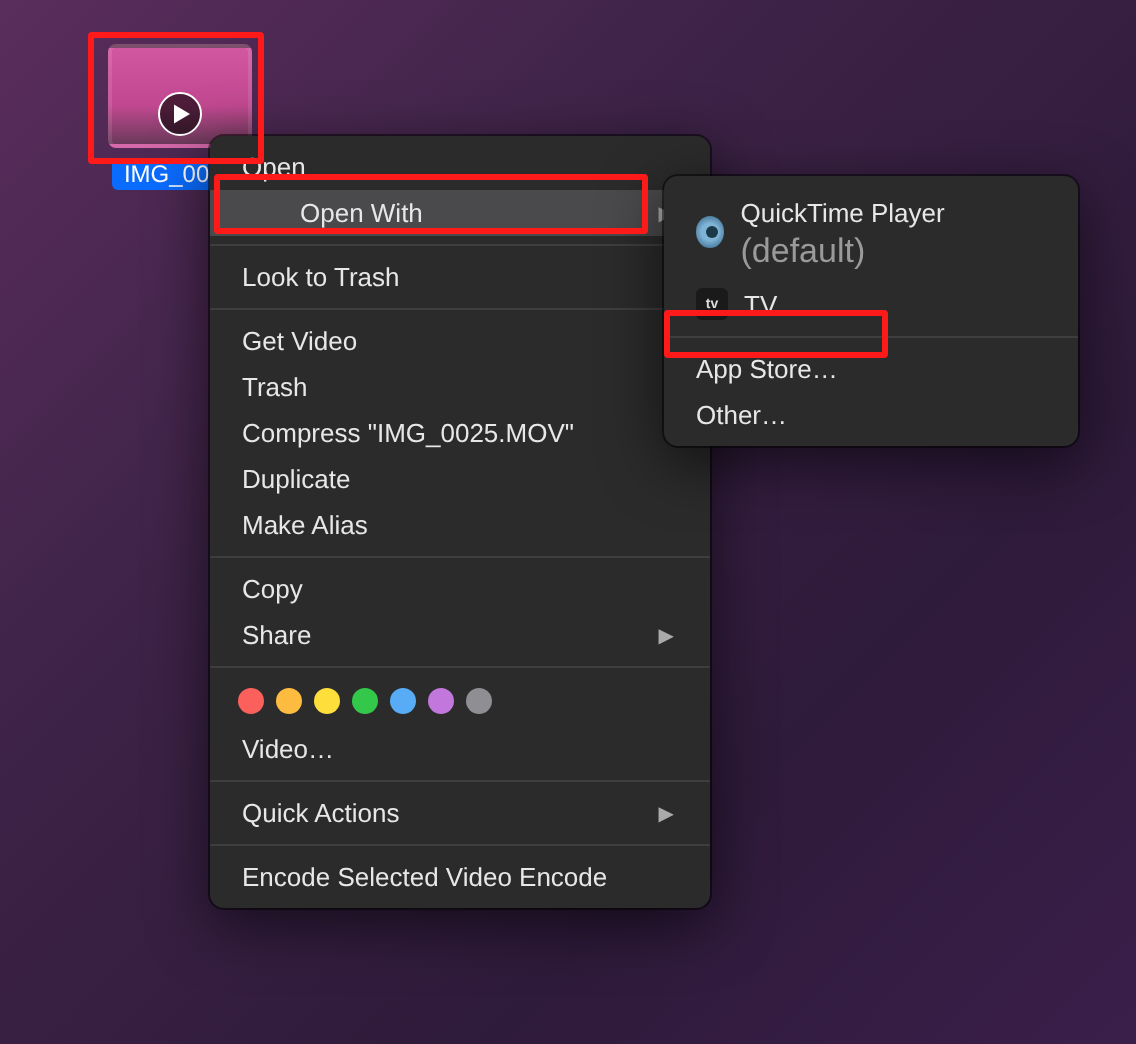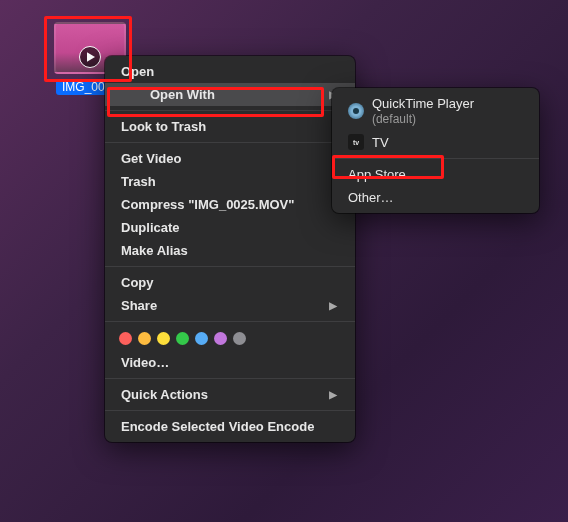--- a/index.html
+++ b/index.html
@@ -64,21 +64,21 @@
 .hb-appstore { top: 155px; left: 332px; width: 112px; height: 24px; }
 .menu {
   position: absolute;
   background: #2b2b2c;
   border-radius: 7px;
   box-shadow: 0 0 0 1px rgba(0,0,0,0.5), 0 8px 30px rgba(0,0,0,0.6);
   color: #e7e7e7;
   font-size: 13px;
   padding: 4px 0;
 }
-.menu-main { top: 56px; left: 105px; width: 250px; font-weight: bold; }
+.menu-main { top: 68px; left: 105px; width: 250px; }
 .menu-sub { top: 88px; left: 332px; width: 207px; }
 .menu-item {
   padding: 4px 18px 4px 16px;
   display: flex;
   align-items: center;
   justify-content: space-between;
   cursor: default;
 }
 .menu-item.hover { background: #4a4a4c; padding-left: 45px; }
 .menu-item .left { display: flex; align-items: center; gap: 8px; }
@@ -91,21 +91,21 @@
   display: flex;
   align-items: center;
   justify-content: center;
   font-size: 10px;
 }
 .qt-icon { background: radial-gradient(circle, #7fb4d6 40%, #2a5a7a 100%); border-radius: 50%; position: relative; }
 .qt-icon::after { content:""; position:absolute; width:6px; height:6px; background:#1a3a4a; border-radius:50%; top:5px; left:5px; }
 .tv-icon { background: #1a1a1a; color: #ddd; display:flex; align-items:center; justify-content:center; font-size:7px; font-weight:600; }
 .tags-row { padding: 6px 14px; display: flex; gap: 6px; }
 .tag-dot { width: 13px; height: 13px; border-radius: 50%; }
-.default-text { color: #9a9a9a; font-size: 12px; }
+.default-text { color: #9a9a9a; font-size: 17px; }
 </style>
 </head>
 <body>
 
 <div class="file-icon-wrap">
   <div class="file-thumb">
     <div class="play-overlay">
       <svg viewBox="0 0 10 12">
           <path d="M0 0 L10 6 L0 12 Z" fill="#fff"></path>
         </svg>

